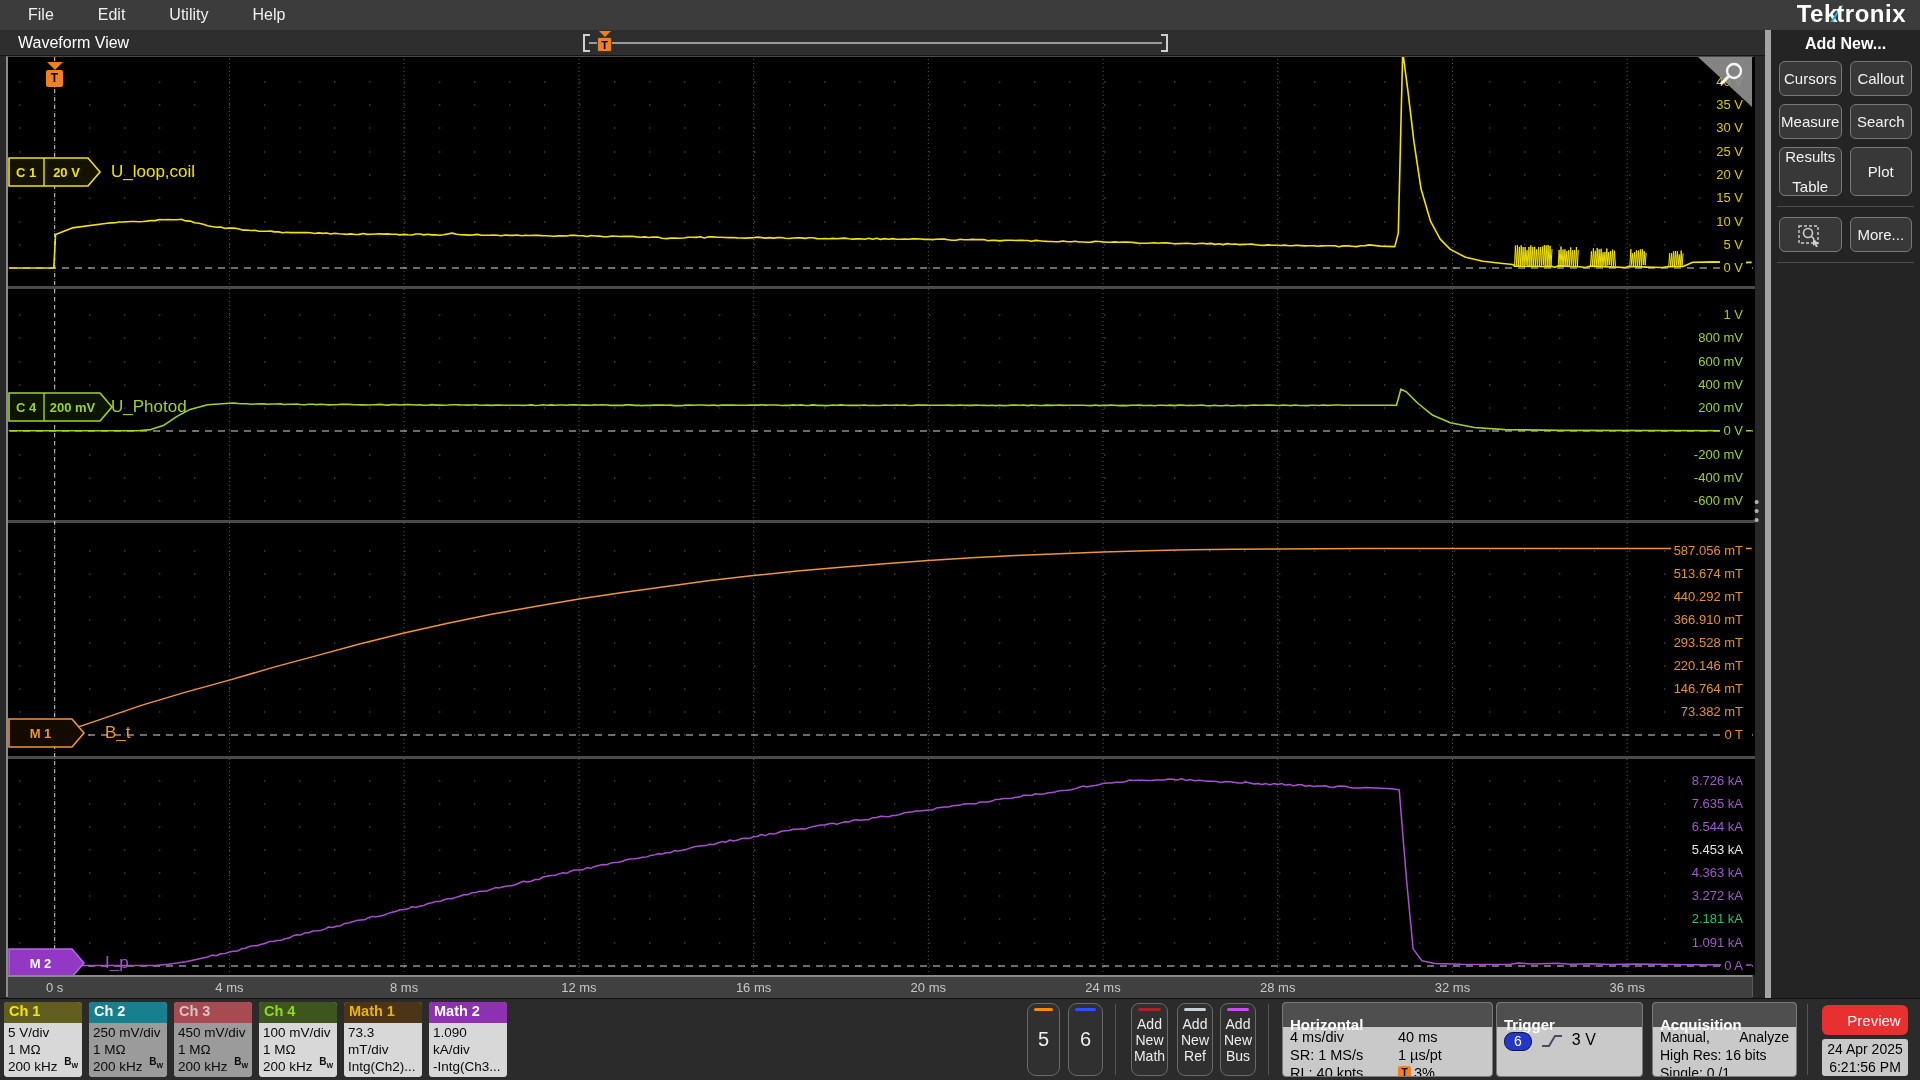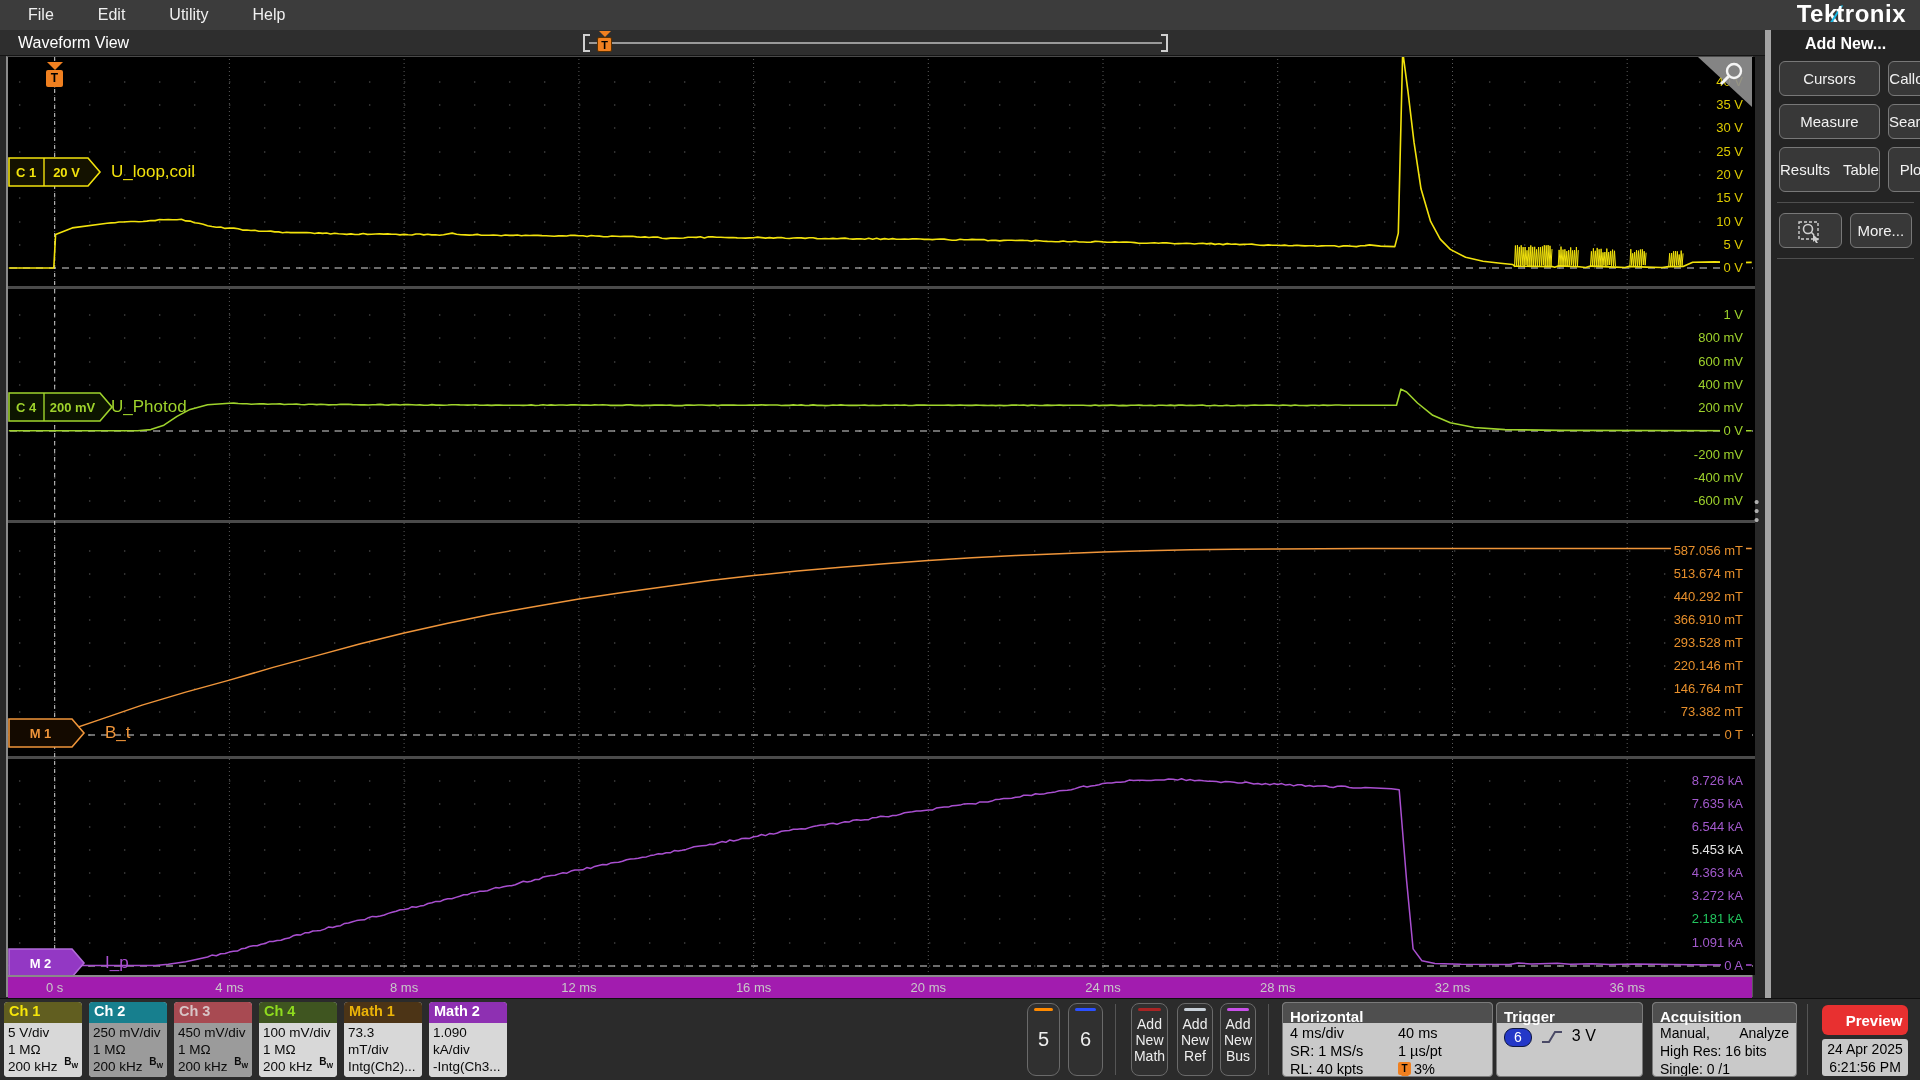--- a/index.html
+++ b/index.html
@@ -29,21 +29,21 @@
   .ov-tmark .tri { width:0; height:0; margin:0 auto; border-left:6px solid transparent;
     border-right:6px solid transparent; border-top:6px solid #f08020; }
   .ov-tmark .box { width:15px; height:15px; background:#f08020; color:#000; font-size:11px;
     font-weight:bold; line-height:15px; border-radius:2px; border:1px solid #5a3000; }
 
   .plot { position:relative; margin-left:6px; width:1747px; height:941px; background:#000;
     border-left:2px solid #8a8a8a; border-top:1px solid #4a4a4a; border-right:1px solid #5a5a5a; }
   .tick-label { position:absolute; right:6px; font-size:13px; background:#000;
     padding:0 3px; white-space:nowrap; }
   .trace-label { position:absolute; font-size:17px; white-space:nowrap; }
-  .xaxis { position:absolute; left:0; top:918px; width:100%; height:31px; background:#a21caf;
+  .xaxis { position:absolute; left:0; top:918px; width:100%; height:31px; background:#404040;
     border-top:2px solid #8a8a8a; }
   .xaxis-label { position:absolute; top:3px; transform:translateX(-50%);
     color:#c8c8c8; font-size:13px; white-space:nowrap; }
   .tmark { position:absolute; left:38px; top:5px; width:18px; }
   .tmark .tri { width:0; height:0; margin:0 auto; border-left:8px solid transparent;
     border-right:8px solid transparent; border-top:8px solid #f08020; }
   .tmark .box { width:17px; height:17px; background:#f08020; color:#000; font-size:12px;
     font-weight:bold; line-height:17px; text-align:center; border-radius:2px; }
   .zoomcorner { position:absolute; top:0; right:0; width:0; height:0;
     border-top:50px solid #8f8f8f; border-left:54px solid transparent; opacity:.92; }
@@ -51,21 +51,21 @@
   .splitter { position:absolute; left:1754px; top:497px; color:#b0b0b0; font-size:15px;
     line-height:9px; letter-spacing:0; z-index:30; }
 
   
   .sidebar { width:155px; background:#242424; border-left:6px solid #a3a3a3; padding:5px 8px; }
   .sidebar-header { color:#fff; font-weight:bold; font-size:16px; text-align:center; margin:0 0 8px; }
   .sb-grid { display:grid; grid-template-columns:1fr 1fr; gap:8px; }
   .sb-btn { background:#383838; border:1px solid #787878; border-radius:6px; color:#f2f2f2;
     font-size:15px; min-height:35px; display:flex; align-items:center; justify-content:center;
     text-align:center; line-height:17px; cursor:default; }
-  .sb-btn.tall { min-height:45px; flex-direction:row;gap:13px; }
+  .sb-btn.tall { min-height:45px; flex-direction:column;gap:13px; }
   .sb-divider { height:1px; background:#4f4f4f; margin:10px -2px; }
 
   
   .bottombar { position:relative; height:82px; background:#2b2b2b; border-top:1px solid #101010; }
   .ch-badge { position:absolute; top:3px; width:78px; height:75px; border-radius:4px;
     overflow:hidden; background:#d8d8d8; }
   .ch-head { height:21px; font-size:14.5px; font-weight:bold; padding:1px 5px 0; }
   .ch-body { font-size:13.5px; color:#0a0a0a; padding:1px 4px 0; line-height:17px;
     position:relative; height:54px; }
   .bw { position:absolute; right:4px; bottom:3px; font-size:10px; font-weight:bold; }
@@ -75,35 +75,35 @@
     justify-content:center; }
   .scope-btn .stripe, .add-btn .stripe { position:absolute; top:4px; left:6px; right:6px;
     height:3px; border-radius:2px; }
   .add-btn { position:absolute; top:4px; height:73px; background:#303030; border:1px solid #6a6a6a;
     border-radius:8px; color:#eee; font-size:14px; line-height:16px; display:flex;
     align-items:center; justify-content:center; text-align:center; }
   .vsep { position:absolute; top:5px; bottom:5px; width:1px; background:#555; }
   .info-panel { position:absolute; top:3px; height:75px; border-radius:4px; overflow:hidden;
     background:#c9c9c9; border:1px solid #7a7a7a; }
   .info-head { background:#4f4f4f; color:#fff; font-weight:bold; font-size:15px;
-    padding:4px 7px; height:20px; line-height:20px; }
+    padding:12px 7px; height:20px; line-height:20px; }
   .info-body { padding:1px 7px 0; font-size:14.5px; color:#000; line-height:18px; }
   .hrow { display:flex; }
   .hrow .c1 { width:108px; }
   .trig-pill { display:inline-block; background:#2438c8; color:#fff; border-radius:9px;
     padding:0 9px; font-size:14px; line-height:17px; border:1px solid #101840;
     vertical-align:middle; }
   .ticon { display:inline-flex; flex-direction:column; align-items:center;
     vertical-align:middle; margin:0 3px 0 0; }
   .ticon .box { width:13px; height:13px; background:#f08020; color:#000; font-size:10px;
     font-weight:bold; line-height:13px; text-align:center; border-radius:2px; }
   .ticon .tri { width:0; height:0; border-left:4px solid transparent;
     border-right:4px solid transparent; border-top:4px solid #f08020; }
   .preview-btn { position:absolute; left:1822px; top:6px; width:86px; height:30px;
-    background:#e83030; color:#fff; font-weight:bold; font-size:15px; border-radius:6px;
+    background:#e83030; color:#fff; font-weight:normal; font-size:15px; border-radius:6px;
     display:flex; align-items:center; justify-content:center;padding-left:18px; }
   .datetime { position:absolute; left:1822px; top:40px; width:86px; height:37px;
     background:#c9c9c9; border-radius:3px; font-size:14px; text-align:center;
     line-height:18px; color:#000; padding-top:1px; }
 </style>
 </head>
 <body>
 
 <div class="menubar">
   <div class="menu-item">File</div>

